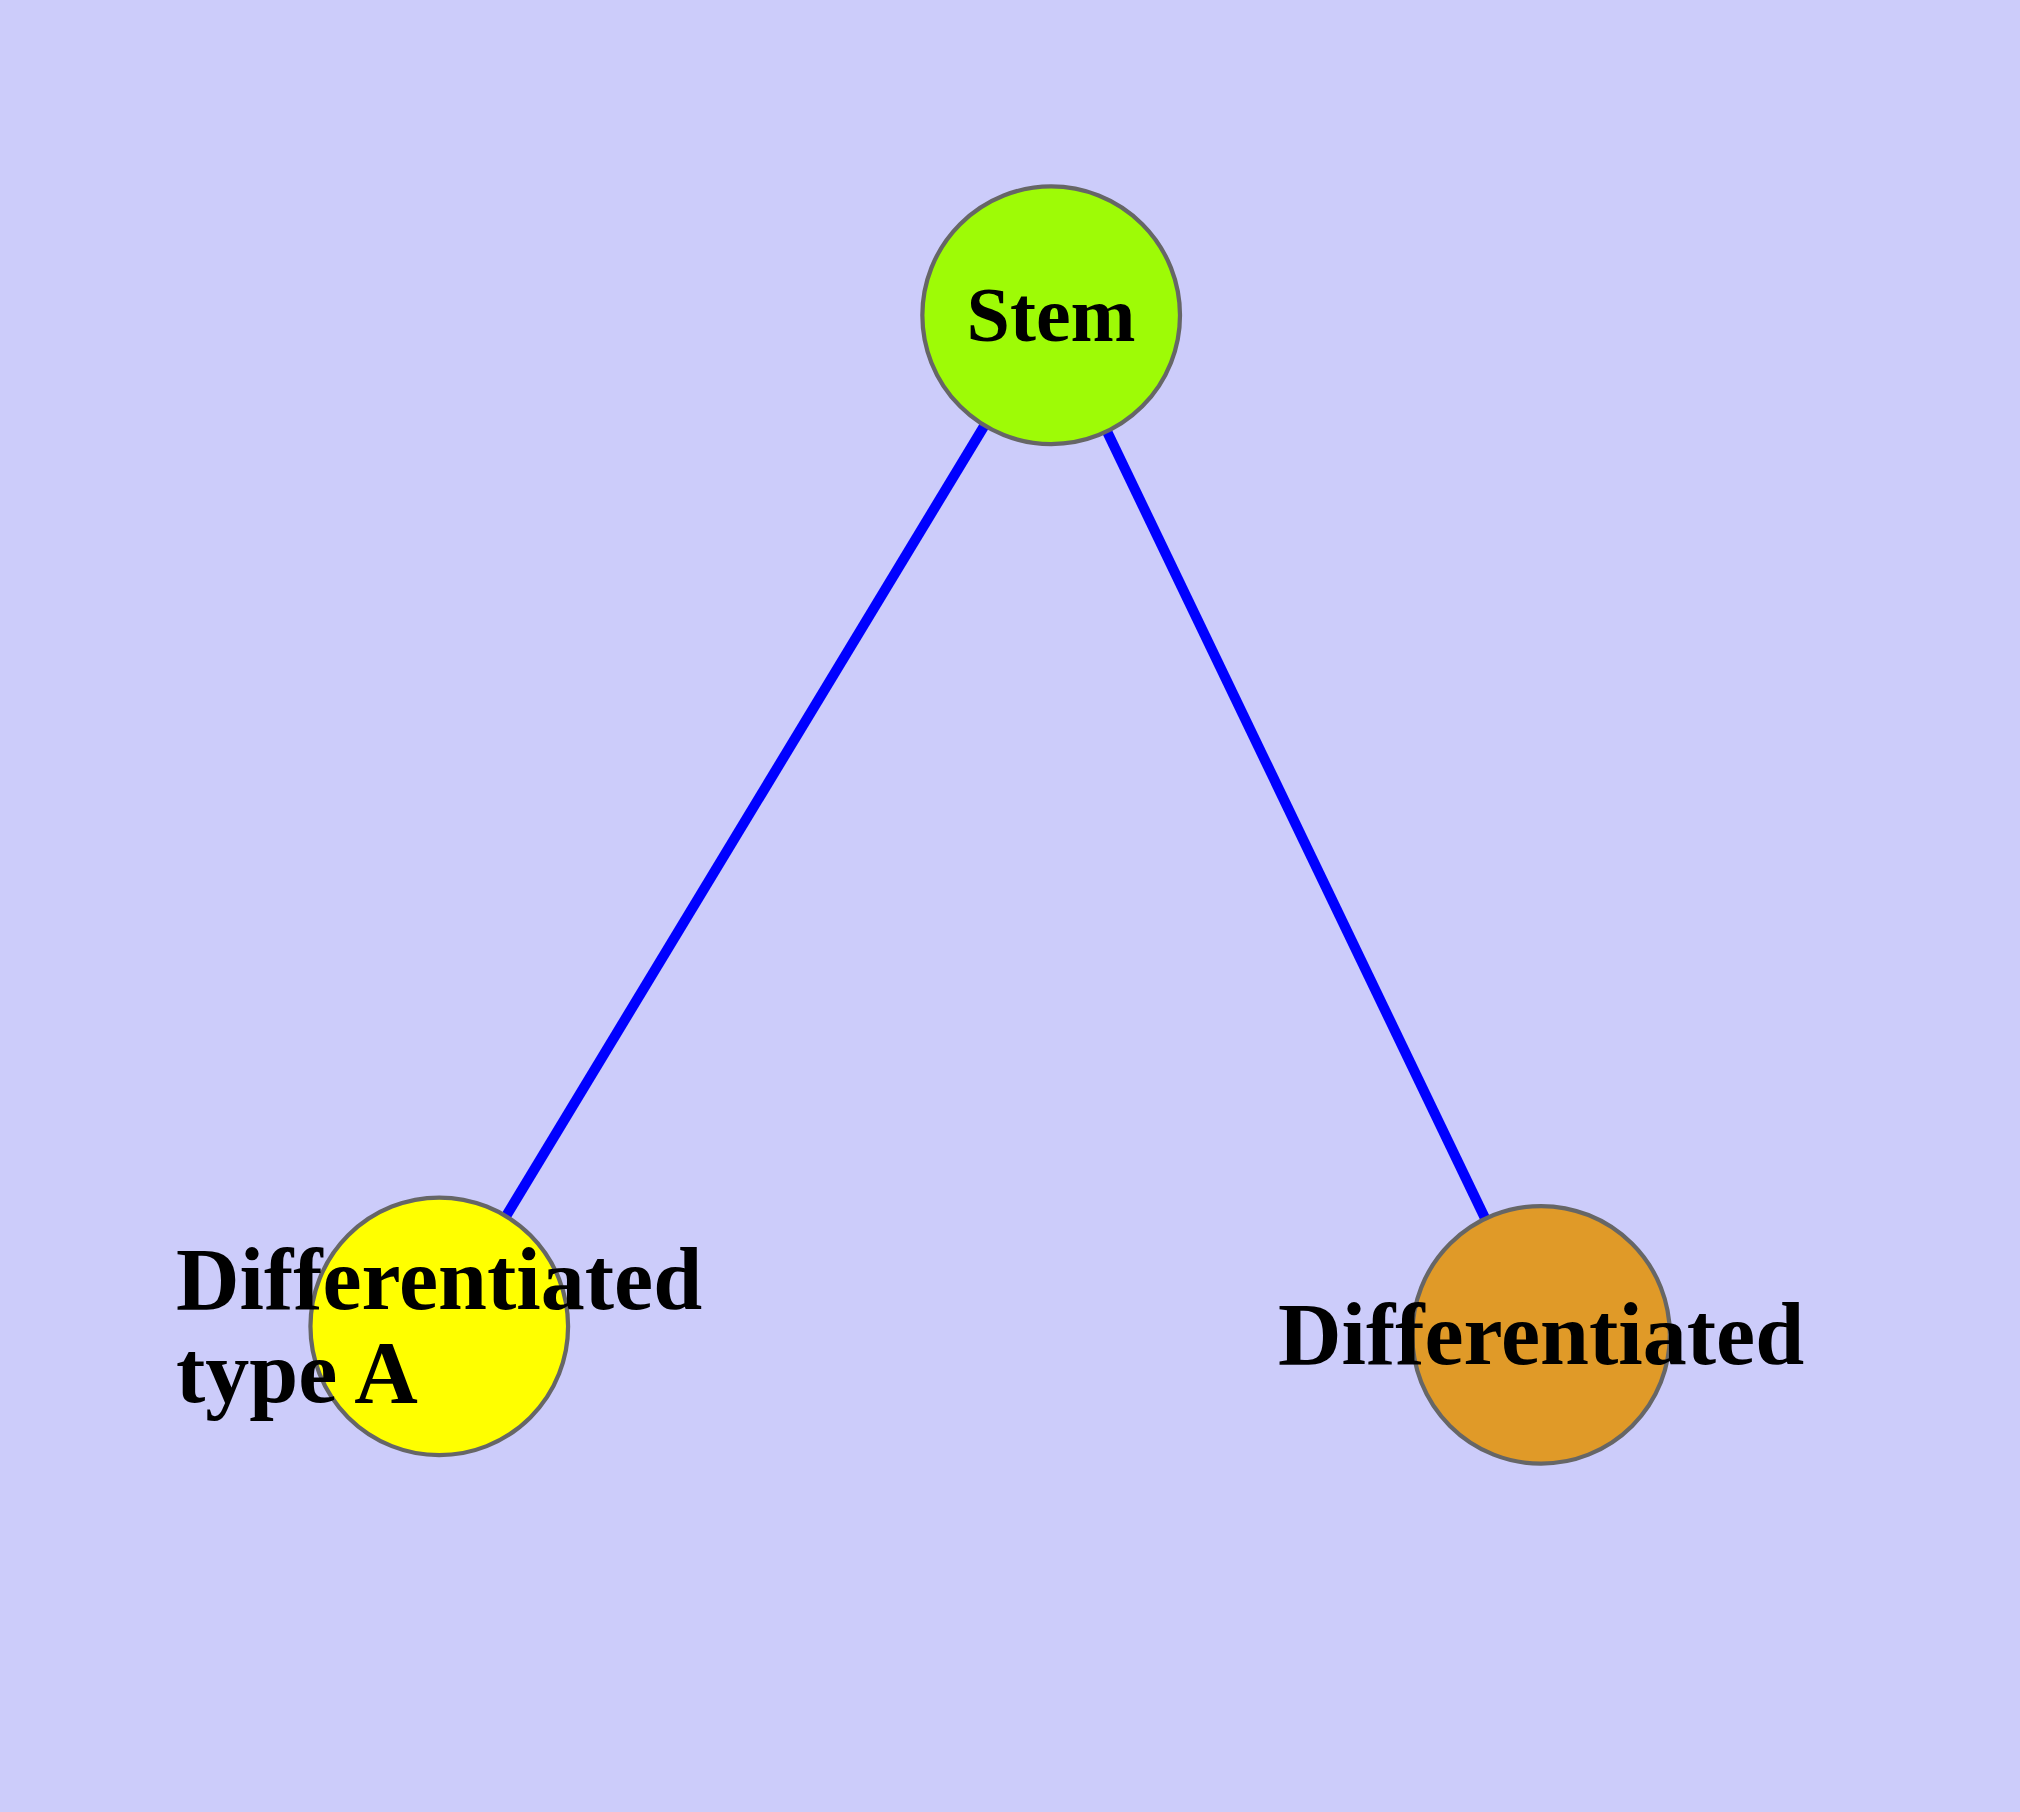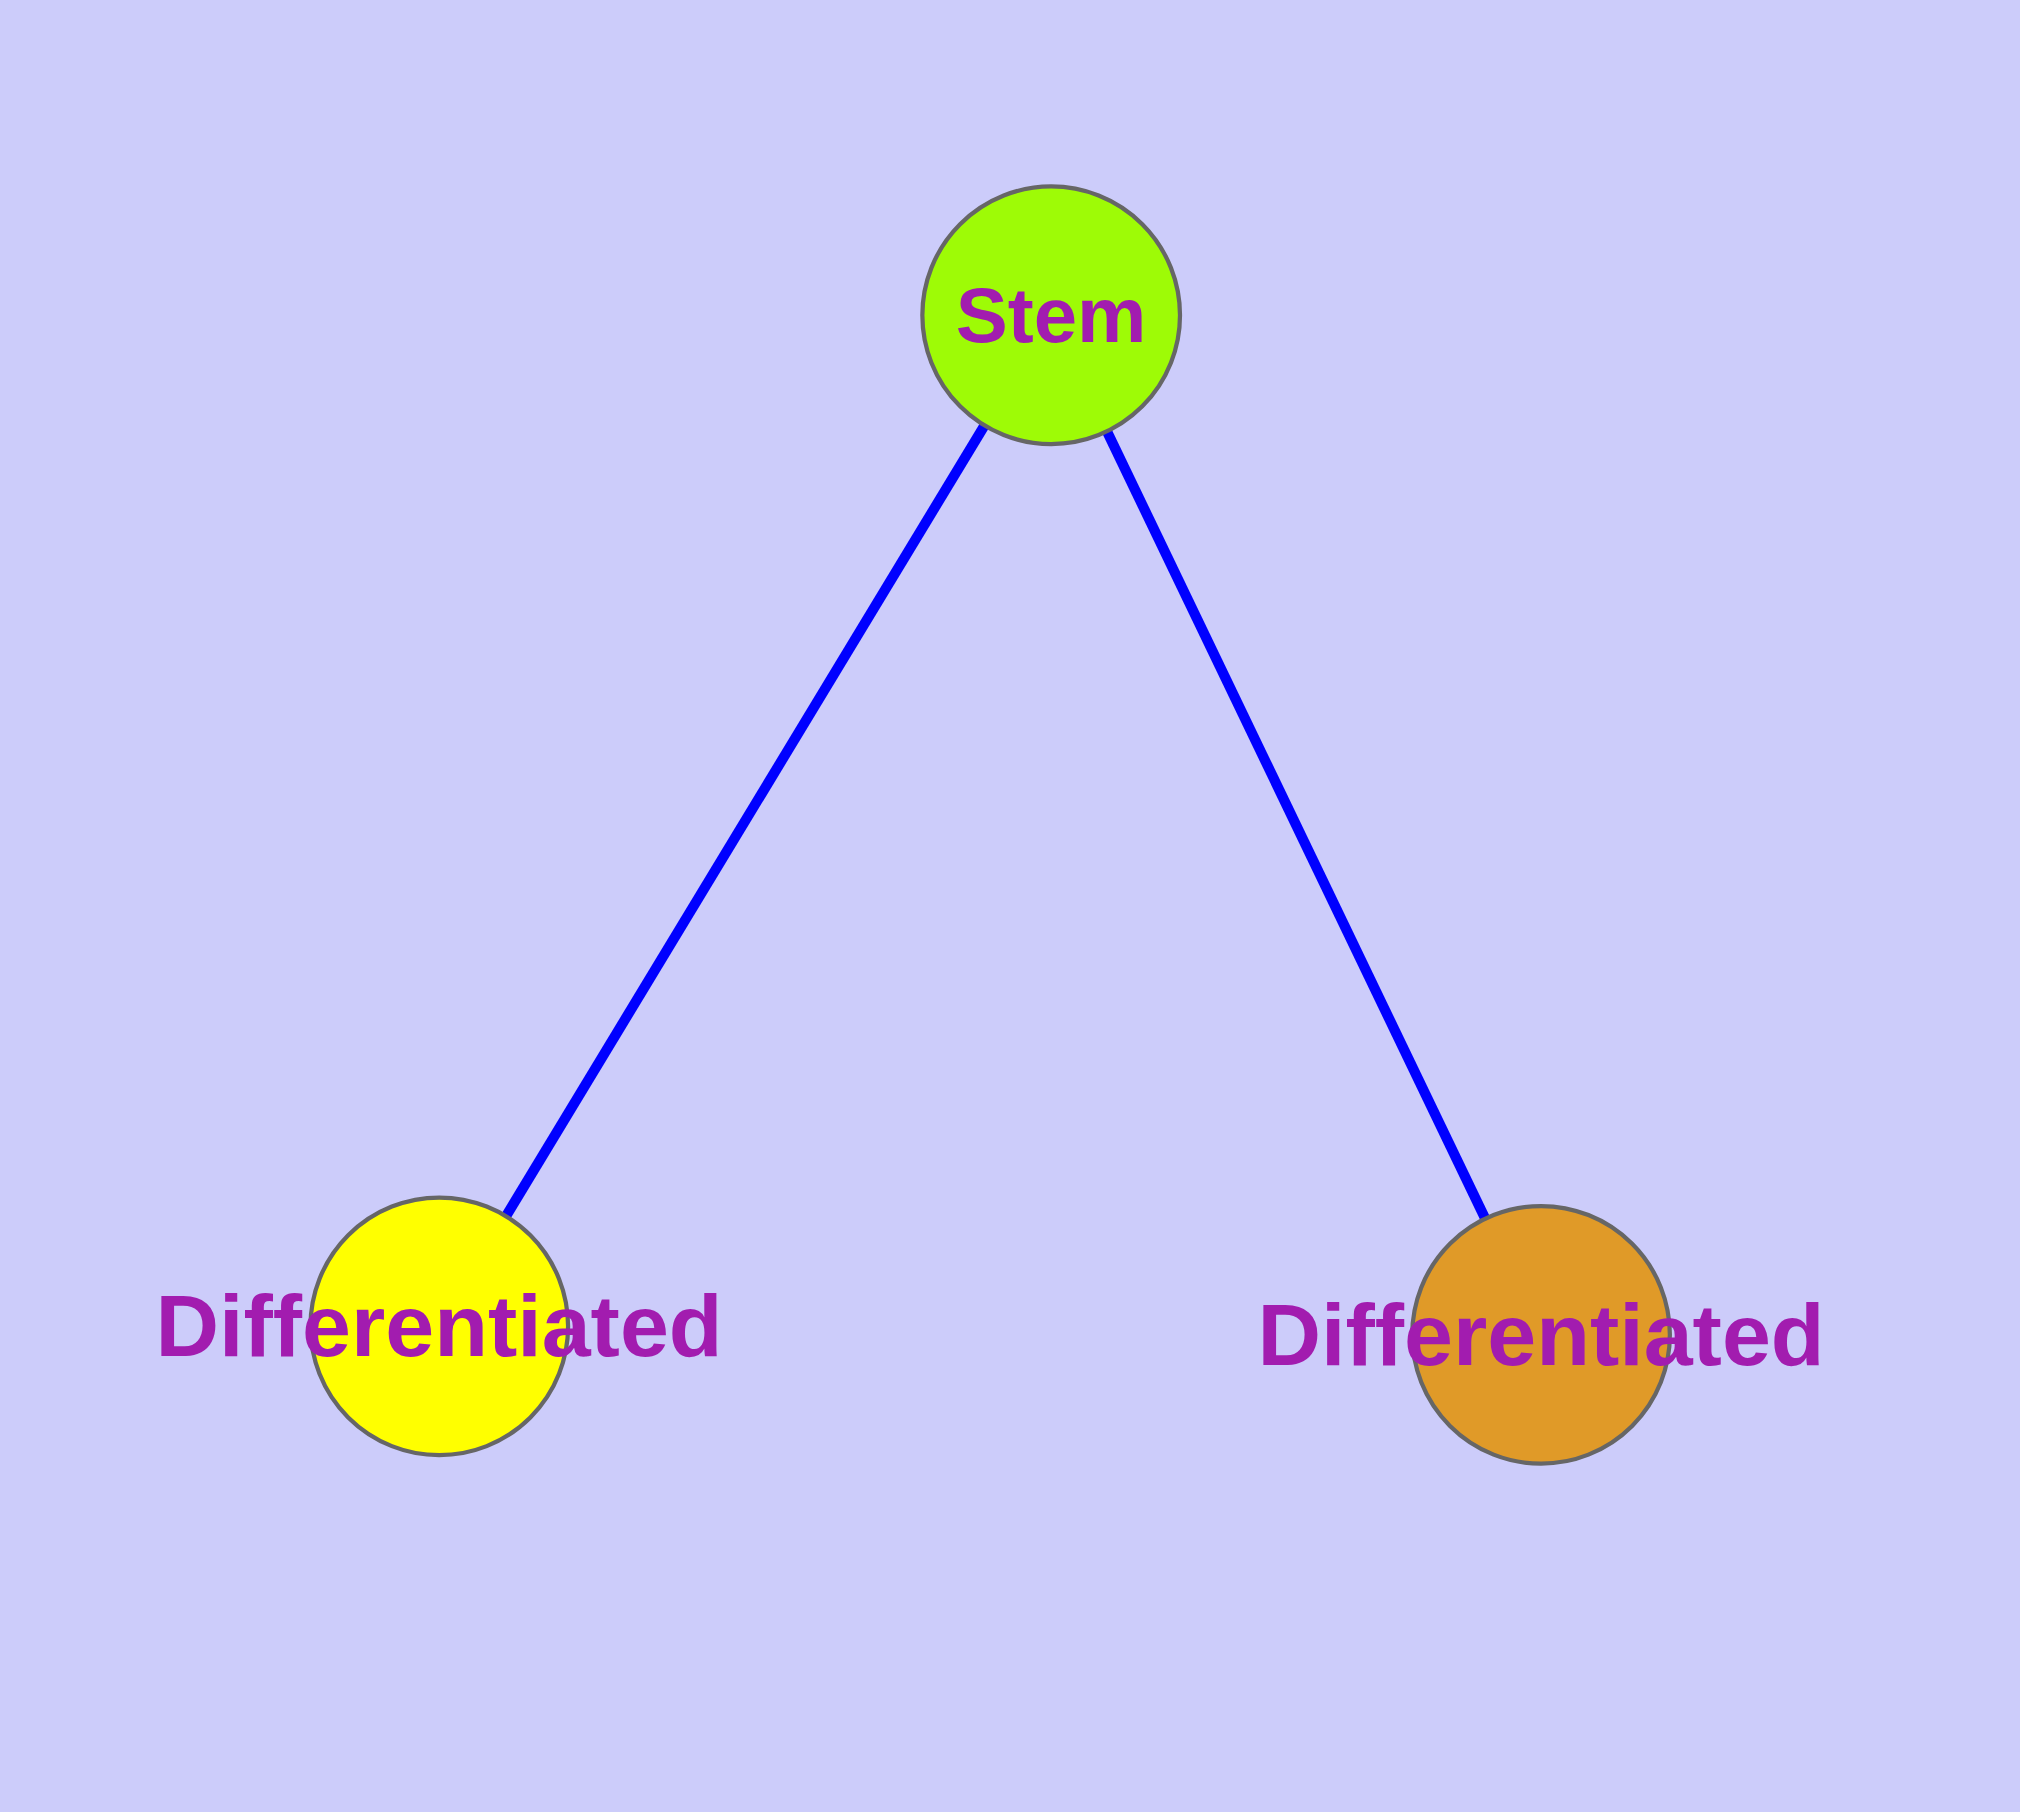--- a/index.html
+++ b/index.html
@@ -17,22 +17,22 @@
   }
   #graph-bg {
     position: absolute;
     inset: 0;
     width: 2021px;
     height: 1812px;
     display: block;
   }
   .node-label {
     position: absolute;
-    color: #a21caf;
-    font-family: Liberation Sans, sans-serif;
+    color: #000000;
+    font-family: Liberation Serif, serif;
     font-weight: bold;
     text-align: left;
     white-space: nowrap;
     line-height: 1.06;
     pointer-events: none;
     transform: translate(-50%, -50%);
   }
   .node-label.root {
     font-size: 78px;
   }
@@ -60,20 +60,21 @@
         <circle cx="1818" cy="1575" r="152" fill="#e09a28" stroke="#666666" stroke-width="5"></circle>
       </g>
   </svg>
 
   <div id="label-layer">
       <div class="node-label root" style="left: 1051px; top: 315px; font-size: 78px;">
         <span class="label-line">Stem</span>
       </div>
       <div class="node-label leaf" style="left: 439px; top: 1326px; font-size: 88px;">
         <span class="label-line">Differentiated</span>
+        <span class="label-line">type A</span>
       </div>
       <div class="node-label leaf" style="left: 1541px; top: 1335px; font-size: 88px;">
         <span class="label-line">Differentiated</span>
       </div>
     </div>
 
 </div>
 
 
 </body></html>

